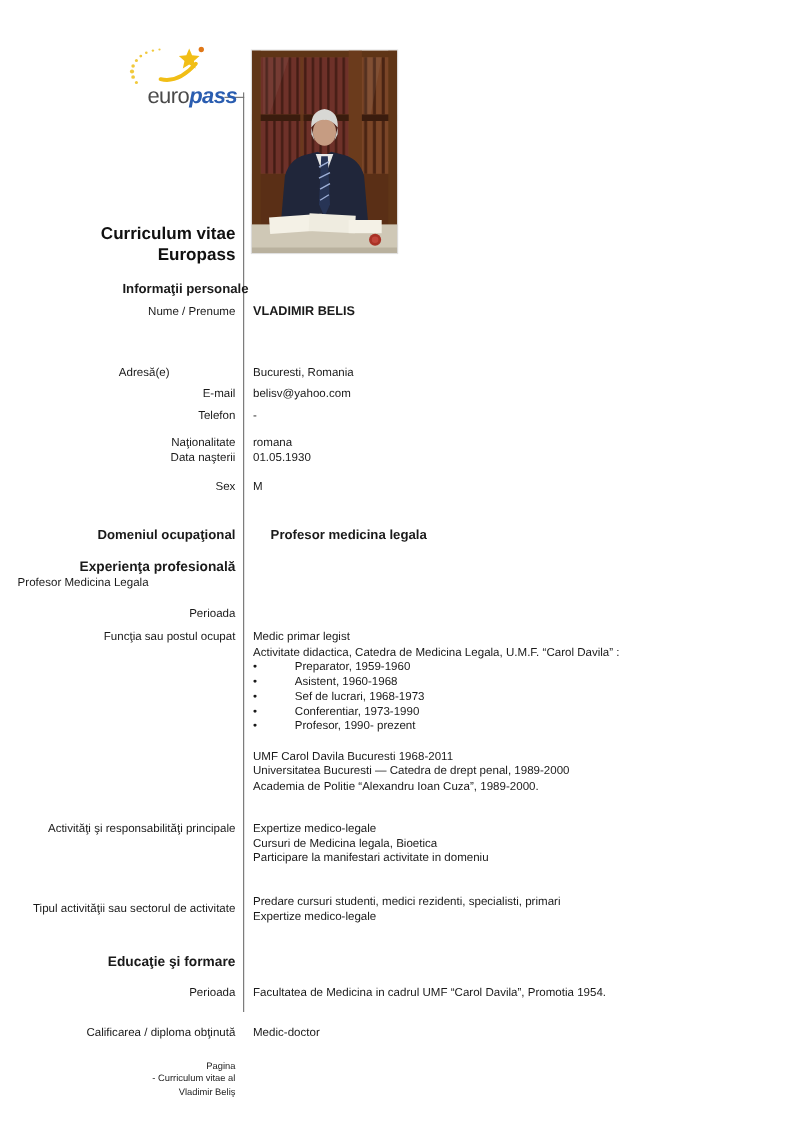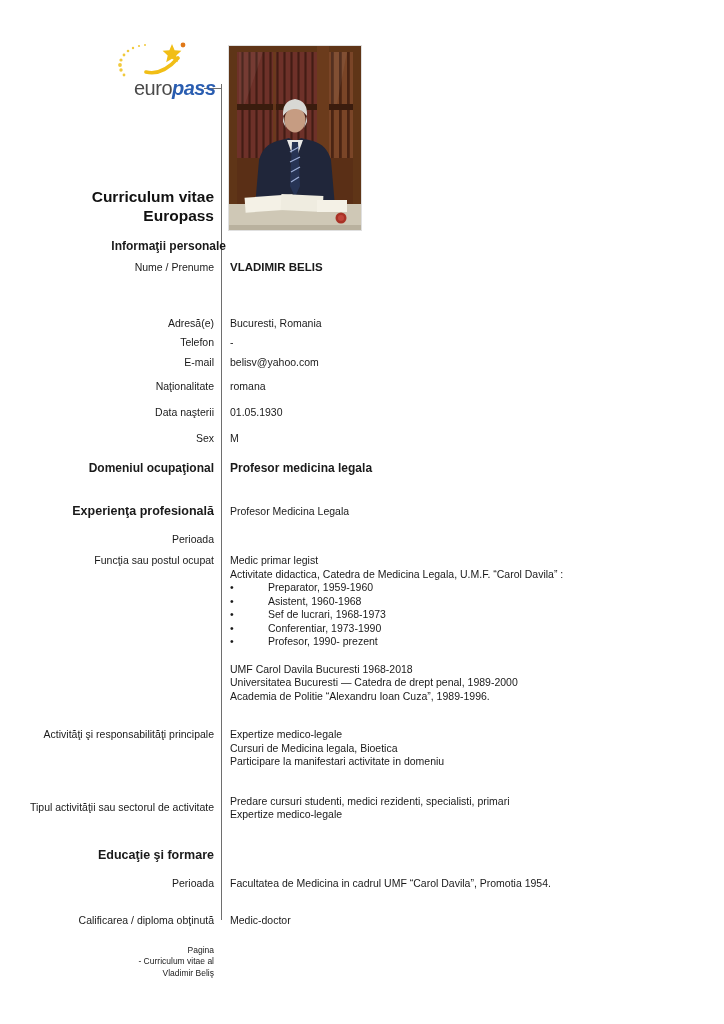--- a/index.html
+++ b/index.html
@@ -21,24 +21,24 @@
   .logo-figure{position:absolute;left:0;top:-4px;width:106px;height:36px;}
   .logo-text{position:absolute;left:18px;bottom:0;font-size:20px;line-height:20px;letter-spacing:-0.5px;white-space:nowrap;}
   .logo-euro{color:#4a4a4a;}
   .logo-pass{color:#2a5db0;font-weight:bold;font-style:italic;}
 
   
   .photo{position:absolute;left:229px;top:46px;width:132px;height:184px;box-shadow:0 0 0 1px #e0e0e0;}
   .photo svg{display:block;width:100%;height:100%;}
 
   
-  .content{position:absolute;left:0;top:0;width:724px;}
+  .content{position:absolute;left:0;top:16px;width:724px;}
   .row{display:flex;align-items:flex-start;}
   .label{width:214px;box-sizing:border-box;text-align:right;font-size:10.5px;line-height:13.5px;color:#1a1a1a;}
-  .label.align-left{text-align:right;padding-left:68px;}
+  .label.align-left{text-align:left;padding-left:108px;}
   .value{margin-left:16px;flex:1;font-size:10.5px;line-height:13.5px;color:#1a1a1a;}
   .value div{min-height:13.5px;}
   .big{font-size:12px;line-height:15px;font-weight:bold;}
   .value .name{font-size:11.5px;font-weight:bold;}
   .value .occ{font-size:12px;line-height:15px;font-weight:bold;}
   .title-block{width:214px;text-align:right;font-size:15.5px;line-height:19px;font-weight:bold;color:#111;}
   .bullet-line{display:flex;}
   .bullet-glyph{display:inline-block;width:38px;flex:0 0 38px;}
   .spacer-13{height:14px;}
   .footer{width:214px;text-align:right;font-size:8.5px;line-height:11.5px;color:#222;}
@@ -152,62 +152,62 @@
     </div>
 
     <div class="row" style="margin-top:42px;">
       <div class="label align-left">Adresă(e)</div>
       <div class="value">
           <div>Bucuresti, Romania</div>
         </div>
     </div>
 
     <div class="row" style="margin-top:6px;">
+      <div class="label">E-mail</div>
+      <div class="value">
+          <div>belisv@yahoo.com</div>
+        </div>
+    </div>
+
+    <div class="row" style="margin-top:6px;">
       <div class="label">Telefon</div>
       <div class="value">
           <div>-</div>
-        </div>
-    </div>
-
-    <div class="row" style="margin-top:6px;">
-      <div class="label">E-mail</div>
-      <div class="value">
-          <div>belisv@yahoo.com</div>
         </div>
     </div>
 
     <div class="row" style="margin-top:11px;">
       <div class="label">Naţionalitate</div>
       <div class="value">
           <div>romana</div>
         </div>
     </div>
 
-    <div class="row" style="margin-top:12px;justify-content:center;">
+    <div class="row" style="justify-content:center;">
       <div class="label">Data naşterii</div>
       <div class="value">
           <div>01.05.1930</div>
         </div>
     </div>
 
     <div class="row" style="margin-top:13px;">
       <div class="label">Sex</div>
       <div class="value">
           <div>M</div>
         </div>
     </div>
 
-    <div class="row" style="margin-top:15px;">
+    <div class="row" style="margin-top:29px;gap:16px;">
       <div class="label big">Domeniul ocupaţional</div>
       <div class="value">
           <div class="occ">Profesor medicina legala</div>
         </div>
     </div>
 
-    <div class="row" style="margin-top:28px;">
+    <div class="row" style="margin-top:14px;flex-direction:column;">
       <div class="label big" style="font-size:12.5px;">Experienţa profesională</div>
       <div class="value" style="line-height:15px;">
           <div>Profesor Medicina Legala</div>
         </div>
     </div>
 
     <div class="row" style="margin-top:14px;">
       <div class="label">Perioada</div>
       <div class="value"></div>
     </div>
@@ -231,23 +231,23 @@
         </div>
         <div class="bullet-line">
           <span class="bullet-glyph">•</span>
             <span>Conferentiar, 1973-1990</span>
         </div>
         <div class="bullet-line">
           <span class="bullet-glyph">•</span>
             <span>Profesor, 1990- prezent</span>
         </div>
         <div class="spacer-13"></div>
-        <div>UMF Carol Davila Bucuresti 1968-2018</div>
+        <div>UMF Carol Davila Bucuresti 1968-2011</div>
         <div>Universitatea Bucuresti — Catedra de drept penal, 1989-2000</div>
-        <div>Academia de Politie “Alexandru Ioan Cuza”, 1989-1996.</div>
+        <div>Academia de Politie “Alexandru Ioan Cuza”, 1989-2000.</div>
       </div>
     </div>
 
     <div class="row" style="margin-top:25px;">
       <div class="label">Activităţi şi responsabilităţi principale</div>
       <div class="value">
         <div>Expertize medico-legale</div>
         <div>Cursuri de Medicina legala, Bioetica</div>
         <div>Participare la manifestari activitate in domeniu</div>
       </div>

